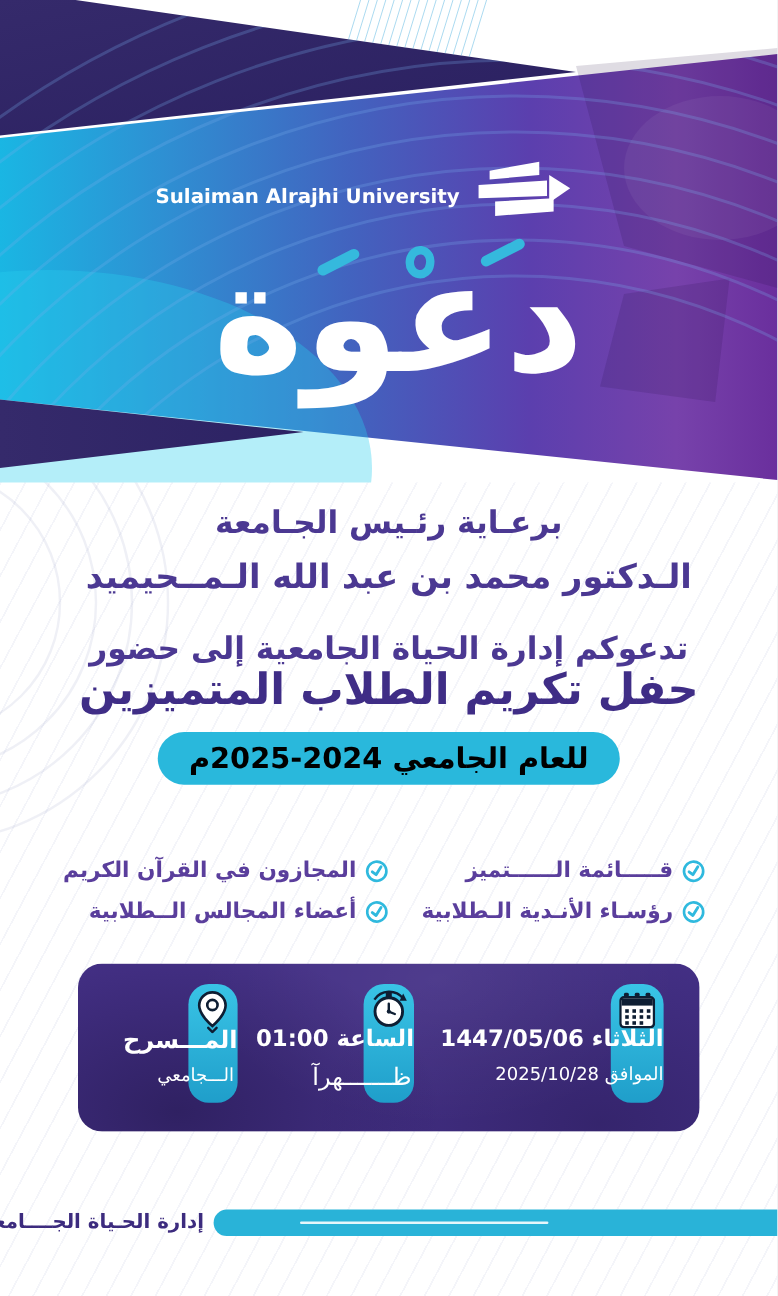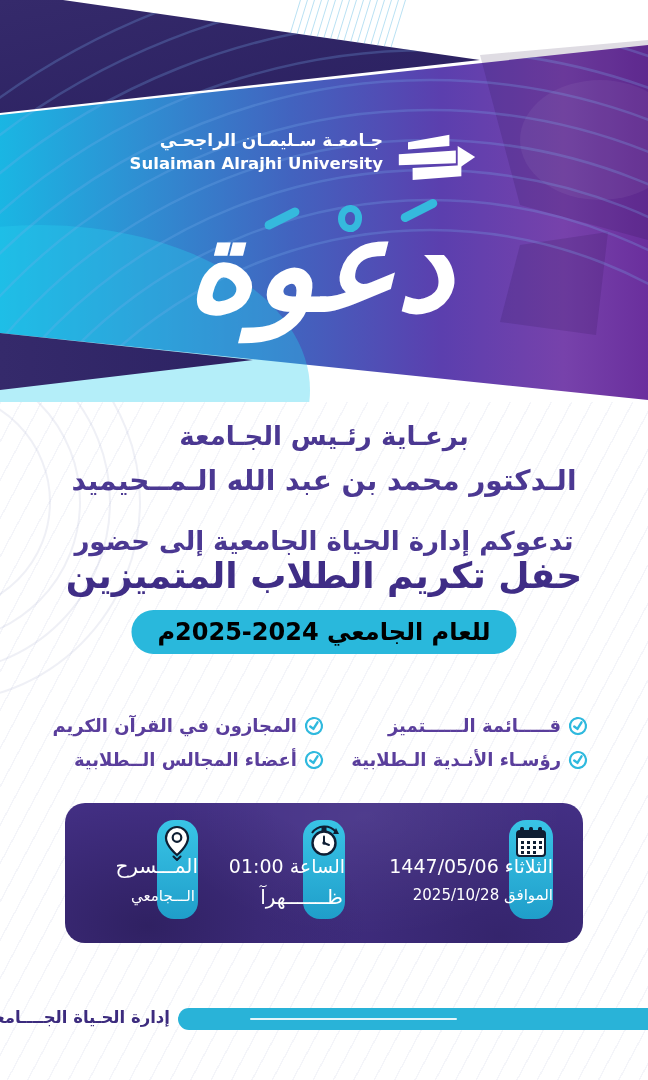--- a/index.html
+++ b/index.html
@@ -17,23 +17,23 @@
     pointer-events:none;
   }
   
   .logo-ar{top:129px;right:265px;color:#fff;font-size:17px;font-weight:600;
     direction:rtl;white-space:nowrap;line-height:22px;}
   .logo-en{top:153px;right:265px;color:#fff;font-size:16.5px;font-weight:600;
     white-space:nowrap;line-height:22px;}
   .logo-mark{top:127px;left:385px;width:92px;height:58px;}
   
   .invite-word{
-    top:186px;left:150px;width:340px;text-align:center;
+    top:186px;left:162px;width:340px;text-align:center;
     font-size:128px;font-weight:bold;color:#ffffff;line-height:160px;
-    direction:rtl;white-space:nowrap;font-style:italic;
+    direction:rtl;white-space:nowrap;
   }
   .mark-bar{height:9px;border-radius:5px;background:#35b9dd;}
   .mark1{top:206px;left:399px;width:40px;transform:rotate(-27deg);}
   .mark3{top:214px;left:263px;width:38px;transform:rotate(-27deg);}
   .mark2{top:205px;left:338px;width:10px;height:13px;
     border:7px solid #35b9dd;border-radius:50% 50% 48% 52%;transform:rotate(8deg);}
   
   .txtline{left:0;right:0;text-align:center;direction:rtl;white-space:nowrap;color:#4b3892;}
   .line1{top:419px;font-size:26px;line-height:34px;font-weight:600;}
   .line2{top:462px;font-size:28px;line-height:37px;font-weight:600;}
@@ -62,21 +62,21 @@
       radial-gradient(240px 150px at 84% 95%, rgba(18,10,50,0.30), transparent),
       #443086;
   }
   .capsule{position:absolute;top:17px;height:99px;border-radius:17px;
     background:linear-gradient(180deg,#39c4e6,#1f9eca);}
   .cap-date{left:444px;width:44px;}
   .cap-time{left:238px;width:42px;}
   .cap-venue{left:92px;width:41px;}
   .cap-icon{position:absolute;}
   .card-txt{position:absolute;color:#ffffff;direction:rtl;white-space:nowrap;text-align:right;}
-  .t-bold{font-size:19px;font-weight:normal;line-height:26px;}
+  .t-bold{font-size:19px;font-weight:bold;line-height:26px;}
   .t-sub{font-size:15px;line-height:20px;}
   .t-date-1{right:30px;top:50px;}
   .t-date-2{right:30px;top:82px;}
   .t-time-1{right:238px;top:50px;}
   .t-time-2{right:240px;top:84px;font-size:20px;}
   .t-venue-1{right:385px;top:50px;font-size:20px;}
   .t-venue-2{right:388px;top:83px;}
   
   .foot-bar{left:178px;right:0;top:1008px;height:22px;
     background:#29b3d8;border-radius:11px 0 0 11px;}
@@ -172,21 +172,20 @@
   <div class="abs content-hatch"></div>
 
   <svg class="abs logo-mark" viewBox="0 0 100 60">
     <g fill="#ffffff">
       <polygon points="25,15 70,7 70,19 25,23"></polygon>
       <polygon points="15,28 77,24 77,38 15,40"></polygon>
       <polygon points="79,19 98,31 79,44"></polygon>
       <polygon points="30,43 83,40 83,52 30,56"></polygon>
     </g>
   </svg>
-  <div class="abs logo-ar">جـامعـة سـليمـان الراجحـي</div>
   <div class="abs logo-en">Sulaiman Alrajhi University</div>
 
   <div class="abs invite-word">دعوة</div>
   <div class="abs mark-bar mark1"></div>
   <div class="abs mark2"></div>
   <div class="abs mark-bar mark3"></div>
 
   <div class="abs txtline line2">الـدكتور محمد بن عبد الله الـمــحيميد</div>
   <div class="abs txtline line1">برعـاية رئـيس الجـامعة</div>
   <div class="abs txtline line3">تدعوكم إدارة الحياة الجامعية إلى حضور</div>

